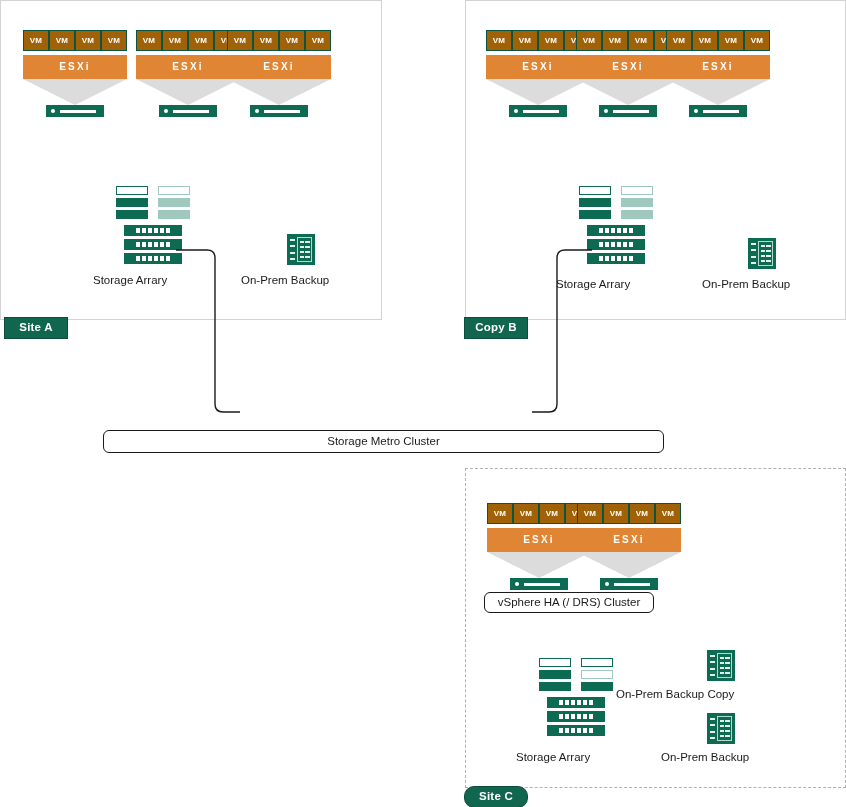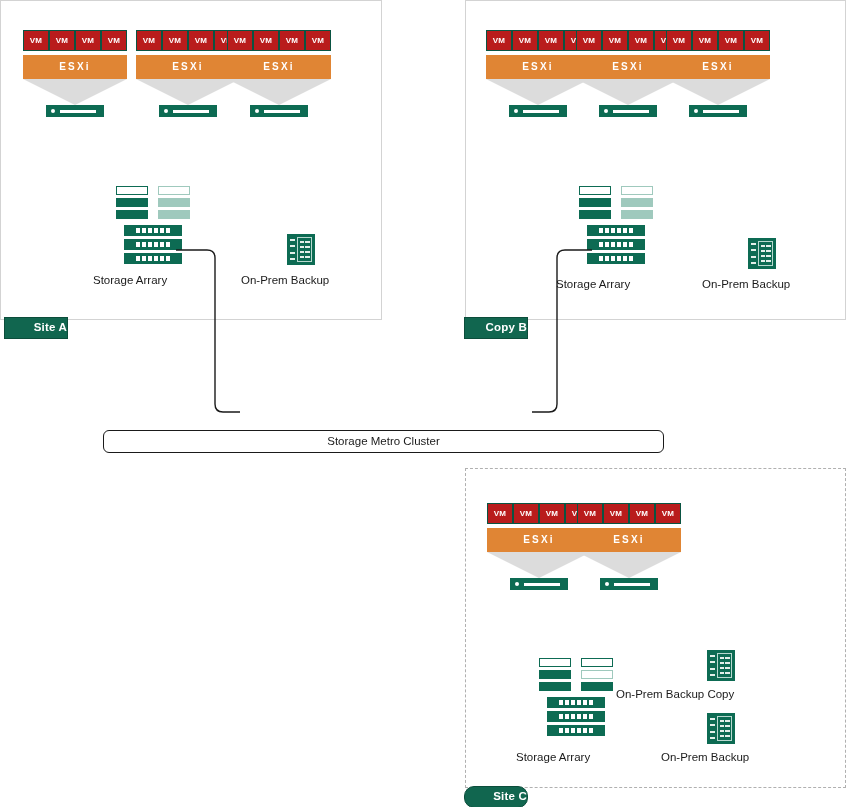--- a/index.html
+++ b/index.html
@@ -30,33 +30,33 @@
   .site-badge {
     position: absolute;
     background: #11664f;
     border: 1px solid #0c4d3b;
     color: #ffffff;
     font-size: 11.5px;
     font-weight: bold;
     letter-spacing: .2px;
     padding: 3px 0 4px 0;
     width: 64px;
-    text-align: right;
+    text-align: center;
     line-height: 1.1;
   }
   #site-a-badge { left: 4px;   top: 317px; }
   #site-b-badge { left: 464px; top: 317px; }
   #site-c-badge { left: 464px; top: 786px; border-radius: 10px; }
 
   
   .host-group { position: absolute; width: 104px; }
   .vm-row { display: flex; justify-content: space-between; width: 104px; }
   .vm-badge {
     width: 44px; height: 21px;
-    background: #b91c1c;
+    background: #a16207;
     border: 1px solid #0a5442;
     color: #ffffff;
     font-size: 8px;
     font-weight: bold;
     letter-spacing: .3px;
     display: flex; align-items: center; justify-content: center;
     line-height: 1;
   }
   .esxi-bar {
     margin-top: 4px;
@@ -402,20 +402,21 @@
       <div class="vm-badge">VM</div>
       <div class="vm-badge">VM</div>
       <div class="vm-badge">VM</div>
       <div class="vm-badge">VM</div>
     </div>
     <div class="esxi-bar">ESXi</div>
     <div class="funnel"></div>
     <div class="server-icon"></div>
   </div>
 
+  <div id="vsphere-c-bar" class="cluster-bar">vSphere HA (/ DRS) Cluster</div>
 
   <div class="storage-array" style="left:535px; top:658px;">
     <div class="sa-top">
       <div class="sa-col">
         <div class="sa-slab slab-outline"></div>
         <div class="sa-slab slab-dark"></div>
         <div class="sa-slab slab-dark"></div>
       </div>
       <div class="sa-col">
         <div class="sa-slab slab-outline"></div>

